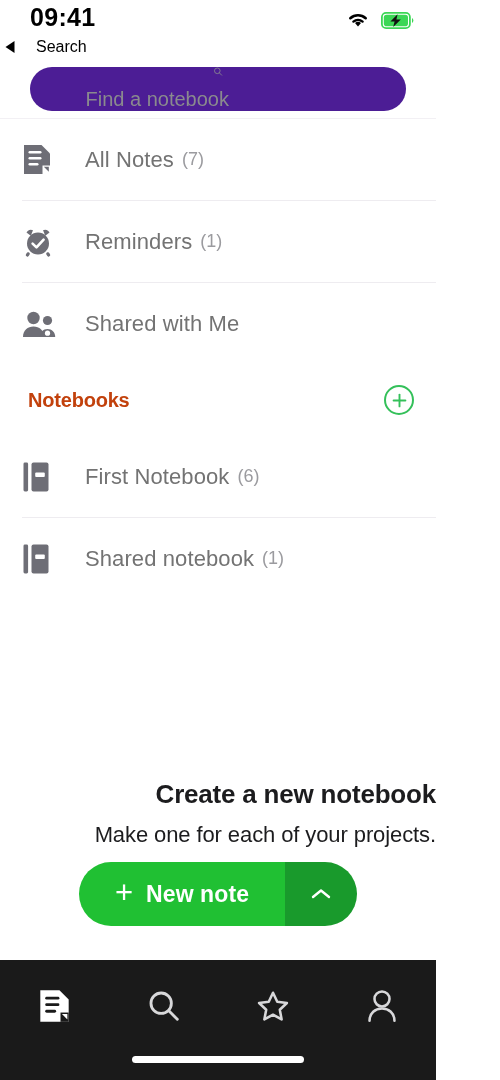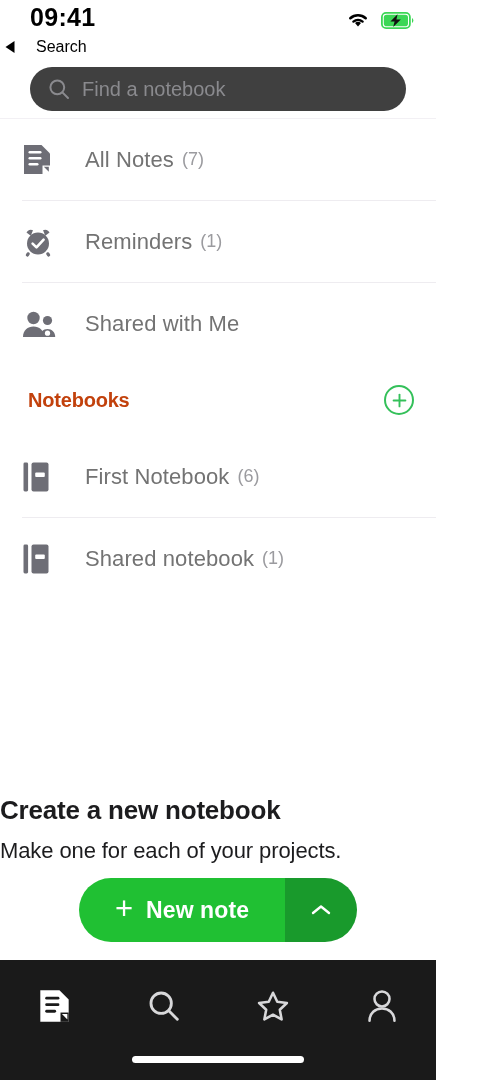--- a/index.html
+++ b/index.html
@@ -21,22 +21,22 @@
   }
   .status-right { position:absolute; right:22px; top:11px; display:flex; align-items:center; gap:11px; }
 
   
   .backrow { height:26px; flex:0 0 26px; display:flex; align-items:center; padding-left:4px; gap:20px; }
   .back-caret { display:block; }
 
   
   .searchwrap { flex:0 0 58px; padding:7px 30px 0 30px; }
   .searchfield {
-    height:44px; background:#404040; border-radius:22px;
-    display:flex; align-items:center; gap:12px; padding:0 18px;
+    height:44px; background:#4c1d95; border-radius:22px;
+    display:flex; align-items:center; gap:12px; padding:0 18px;flex-direction:column;
   }
   .search-input {
     border:none; background:transparent; outline:none;
     font-family:"Liberation Sans", sans-serif;
     font-size:20px; color:#8a8a8e; flex:1; padding:0;
   }
   .search-input::placeholder { color:#8a8a8e; opacity:1; }
 
   .hr-full { height:1px; background:#f2f0f4; width:100%; flex:0 0 1px; }
 
@@ -58,21 +58,21 @@
   }
   .nb-title { font-size:20px; font-weight:bold; color:#c2410c; letter-spacing:-.2px; }
   .add-btn {
     width:30px; height:30px; border:2px solid #34c05a; border-radius:50%;
     display:flex; align-items:center; justify-content:center; background:#fff;
   }
 
   .spacer { flex:1 1 auto; }
 
   
-  .cta { flex:0 0 auto; text-align:left; padding-bottom:18px; }
+  .cta { flex:0 0 auto; text-align:right; padding-bottom:34px; }
   .cta-title { font-size:26px; font-weight:bold; color:#1c1c1e; letter-spacing:-.2px; }
   .cta-sub { font-size:22px; color:#1c1c1e; margin-top:12px; letter-spacing:-.1px; }
   .newnote {
     margin:14px auto 0; width:278px; height:64px; border-radius:32px;
     display:flex; overflow:hidden;
   }
   .newnote-main {
     flex:1; background:#20c033; display:flex; align-items:center;
     justify-content:center; gap:13px; cursor:pointer;
   }

